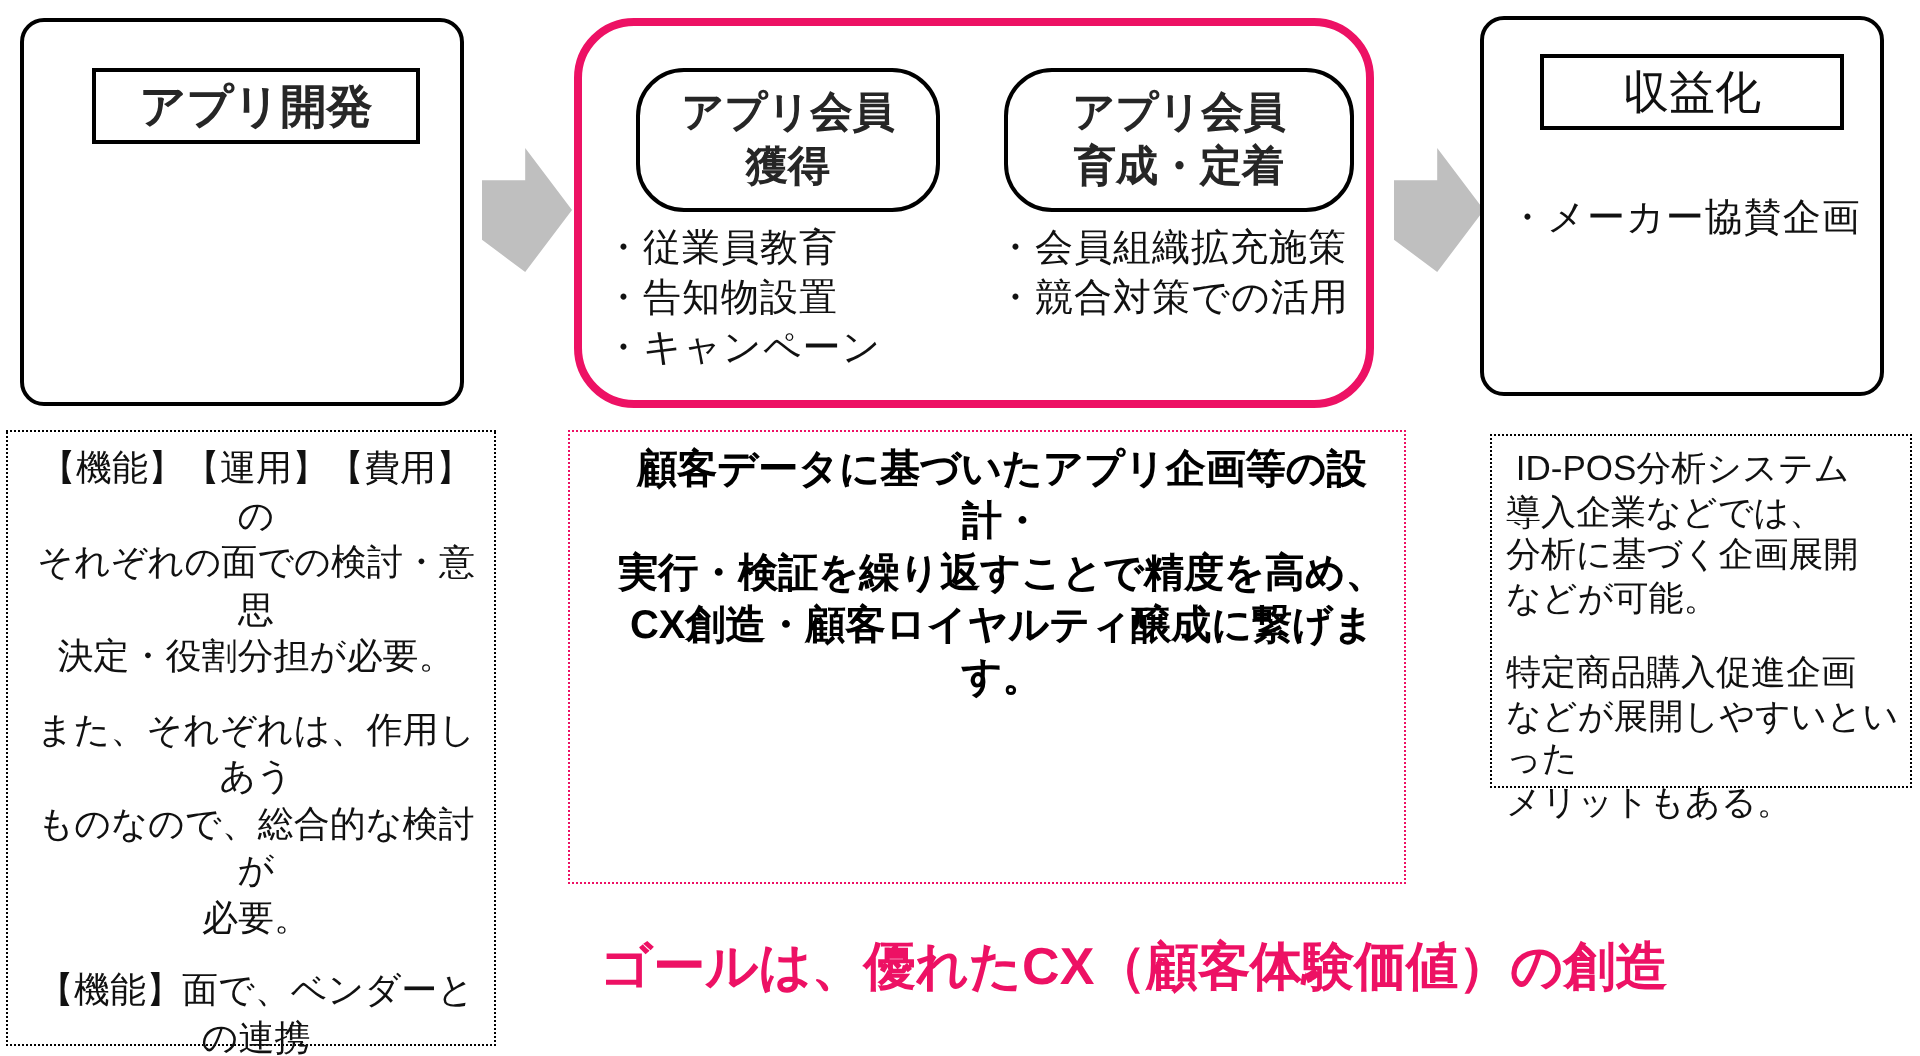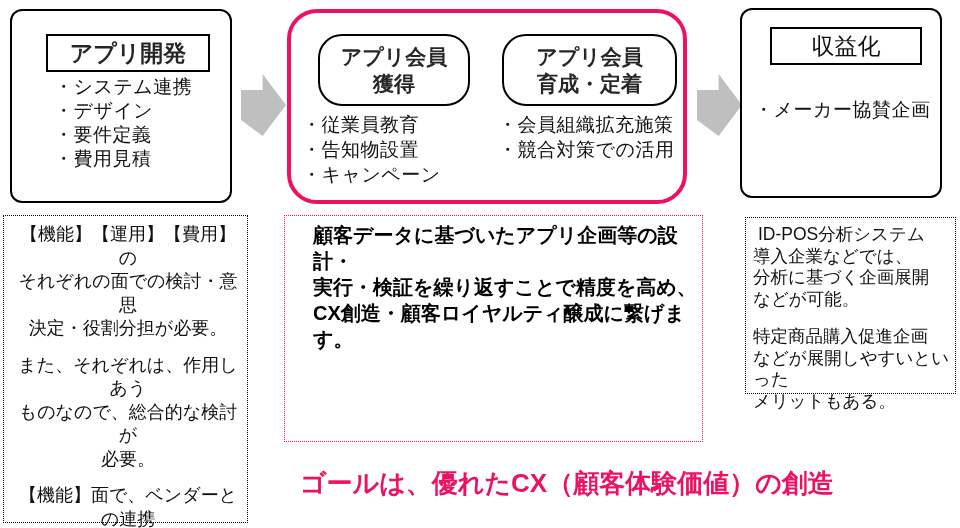--- a/index.html
+++ b/index.html
@@ -86,21 +86,21 @@
     font-size: 18px; line-height: 23.5px; color: #111;
   }
   .note-left p { margin: 0 0 13px 0; text-align: center; }
 
   .note-center {
     left: 284px; top: 215px; width: 419px; height: 227px;
     border: 1px dotted var(--accent-pink, #ED1164);
     padding: 6px 0 0 12px;
     font-size: 20px; line-height: 26px; font-weight: bold; color: #000;
   }
-  .note-center p { margin: 0 0 25px 16px; }
+  .note-center p { margin: 0 0 25px 3px; text-align: center; }
 
   .note-right {
     left: 745px; top: 217px; width: 211px; height: 177px;
     border: 1px dotted #000000;
     padding: 6px 2px 0 7px;
     font-size: 17.5px; line-height: 21.5px; color: #111;
   }
   .note-right p { margin: 0 0 16px 0; }
 
   
@@ -113,26 +113,20 @@
     white-space: nowrap;
   }
 </style>
 </head>
 <body>
 
 <div class="canvas">
 
   <div class="stage stage1">
     <div class="mini-header">アプリ開発</div>
-    <div class="blist">
-      <div class="bi">・システム連携</div>
-      <div class="bi">・デザイン</div>
-      <div class="bi">・要件定義</div>
-      <div class="bi">・費用見積</div>
-    </div>
   </div>
 
   <div class="block-arrow arrow1"></div>
 
   <div class="stage stage2 pink">
     <div class="mini-header mh-a">アプリ会員
 獲得</div>
     <div class="mini-header mh-b">アプリ会員
 育成・定着</div>
     <div class="blist bl-a">

